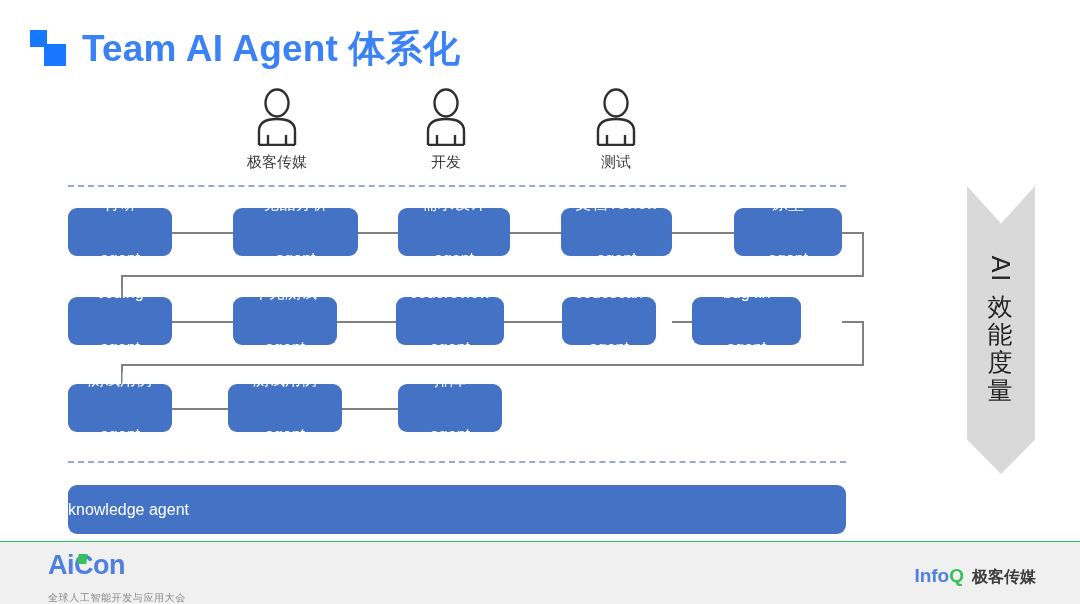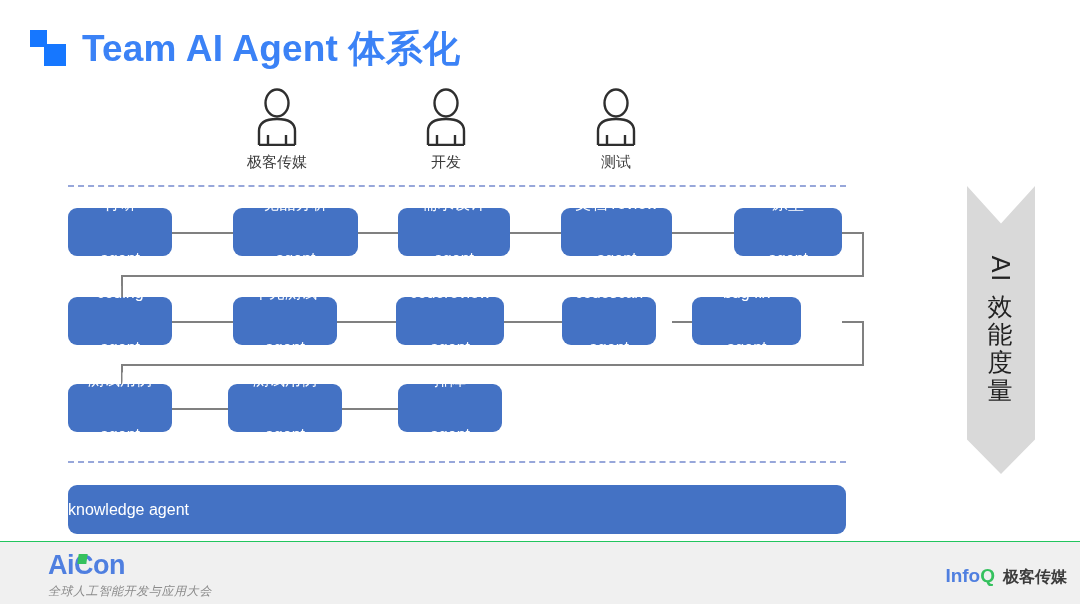--- a/index.html
+++ b/index.html
@@ -78,22 +78,22 @@
   #metric-banner .vtext .cjk{display:block;line-height:1.12;}
 
   
   #footer{
     position:absolute;left:0;top:541px;width:1080px;height:63px;
     background:#F0F0F0;border-top:1px solid #22c55e;
   }
   #aicon{position:absolute;left:48px;top:10px;}
   #aicon .wordmark{font-size:27px;font-weight:bold;color:#4F7FE0;line-height:1;position:relative;letter-spacing:-0.5px;}
   #aicon .greendot{position:absolute;left:30px;top:2px;width:9px;height:10px;background:#35C15E;transform:skewX(-8deg);}
-  #aicon .sub{font-size:12px;color:#8A8A8A;margin-top:4px;letter-spacing:0.6px;white-space:nowrap;font-style:italic;}
-  #infoq{position:absolute;right:13px;top:24px;display:flex;align-items:baseline;text-align:right;}
+  #aicon .sub{font-size:10px;color:#8A8A8A;margin-top:12px;letter-spacing:0.6px;white-space:nowrap;}
+  #infoq{position:absolute;right:44px;top:24px;display:flex;align-items:baseline;text-align:right;}
   #infoq .info{font-size:19px;font-weight:bold;color:#4F7FE0;line-height:1;}
   #infoq .q{font-size:19px;font-weight:bold;color:#35C15E;line-height:1;}
   #infoq .cn{font-size:16px;font-weight:bold;color:#3C3C3C;margin-left:8px;line-height:1;}
 </style>
 </head>
 <body>
 
 <div id="slide">
 
   <div id="title-row">

